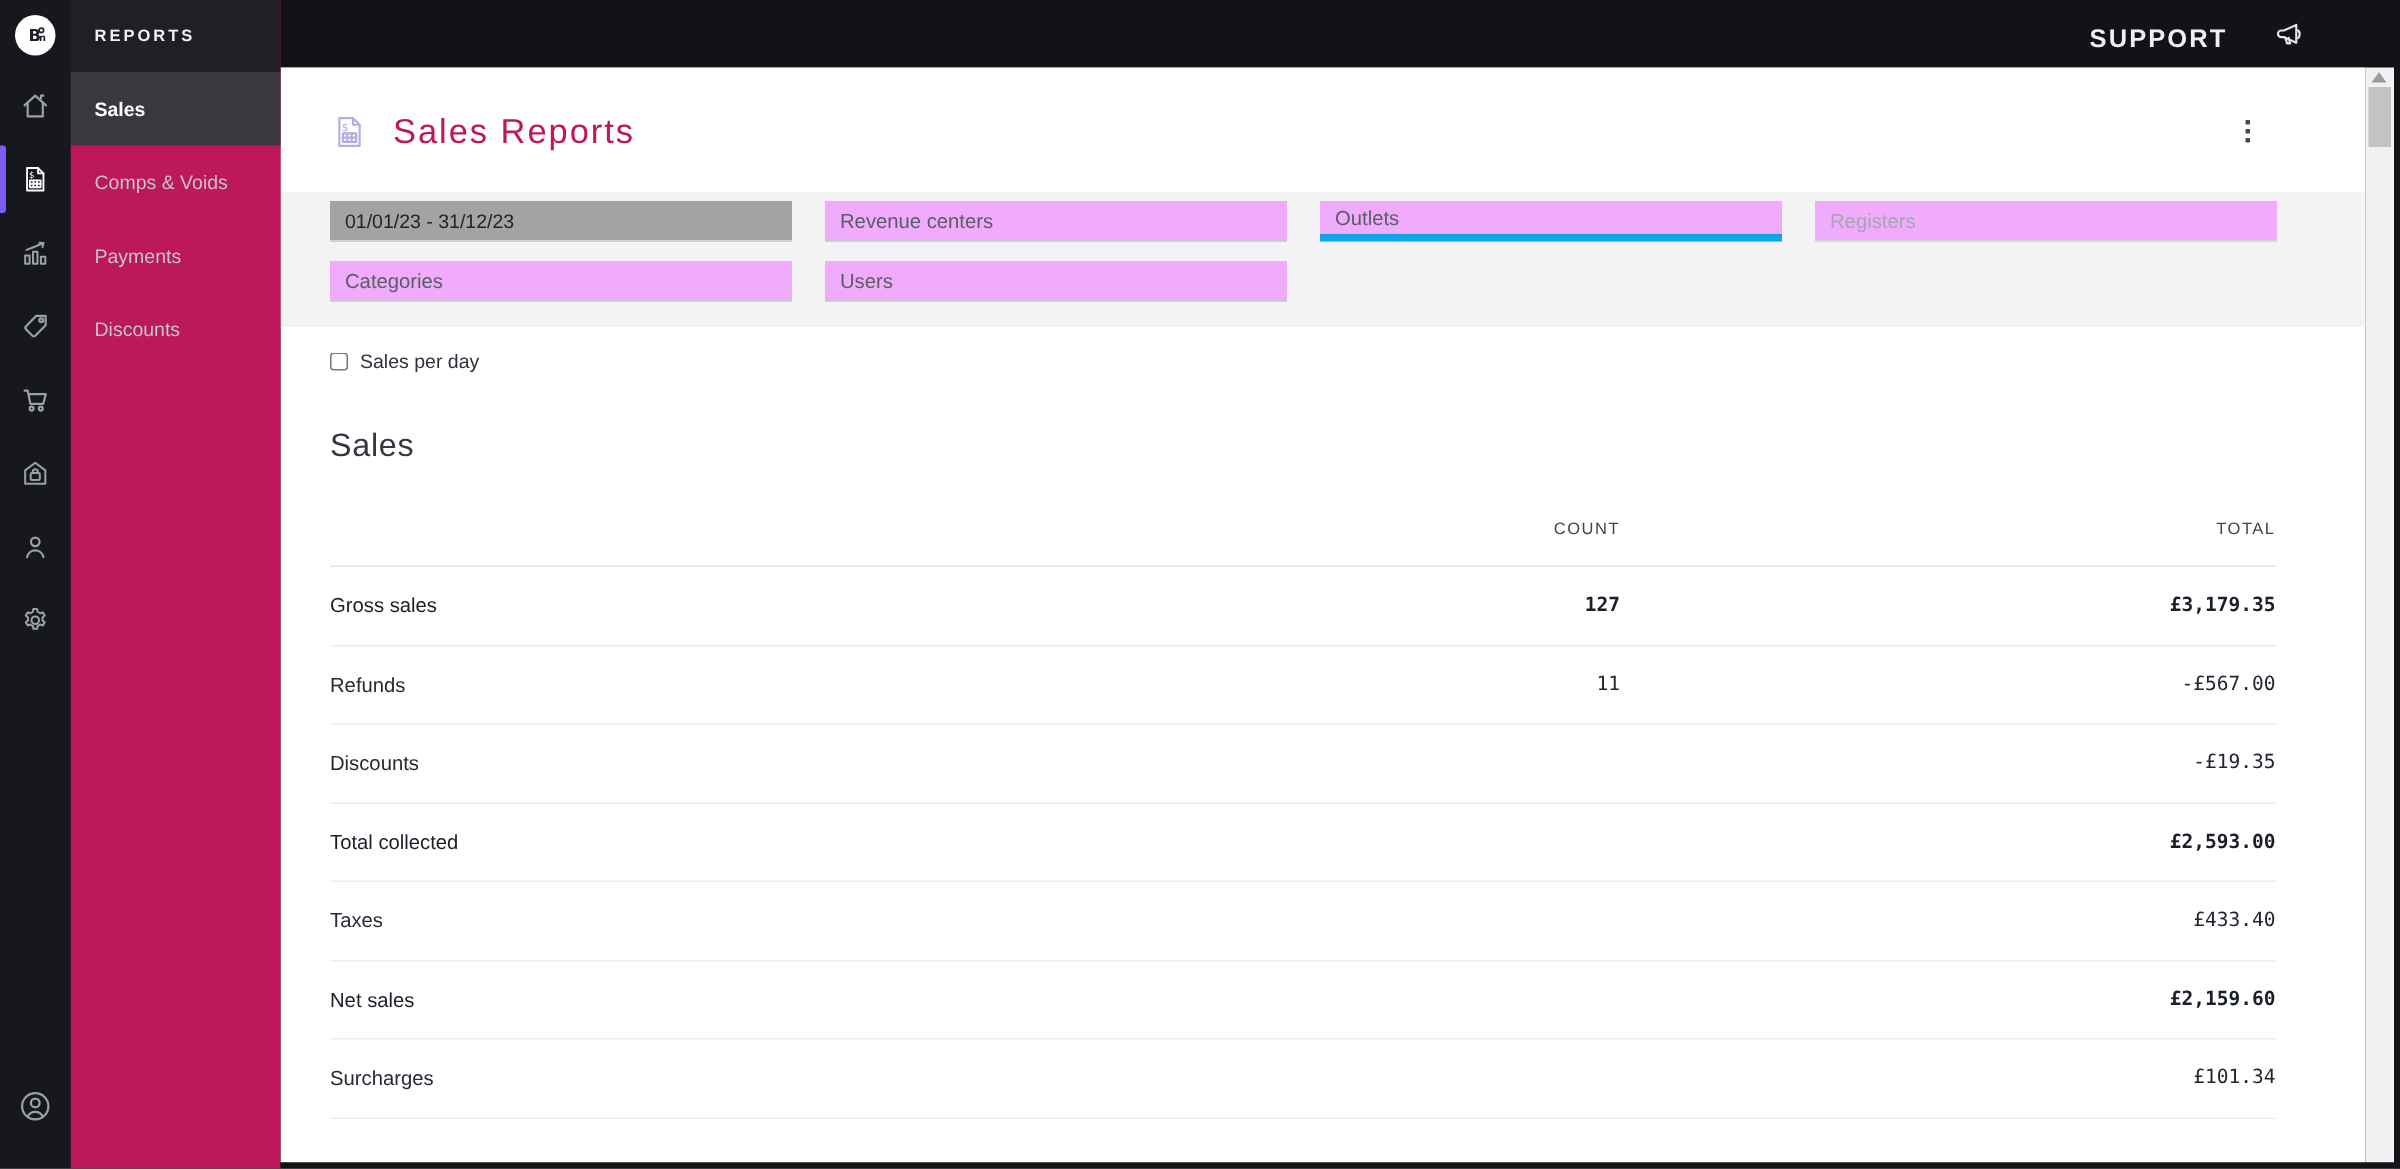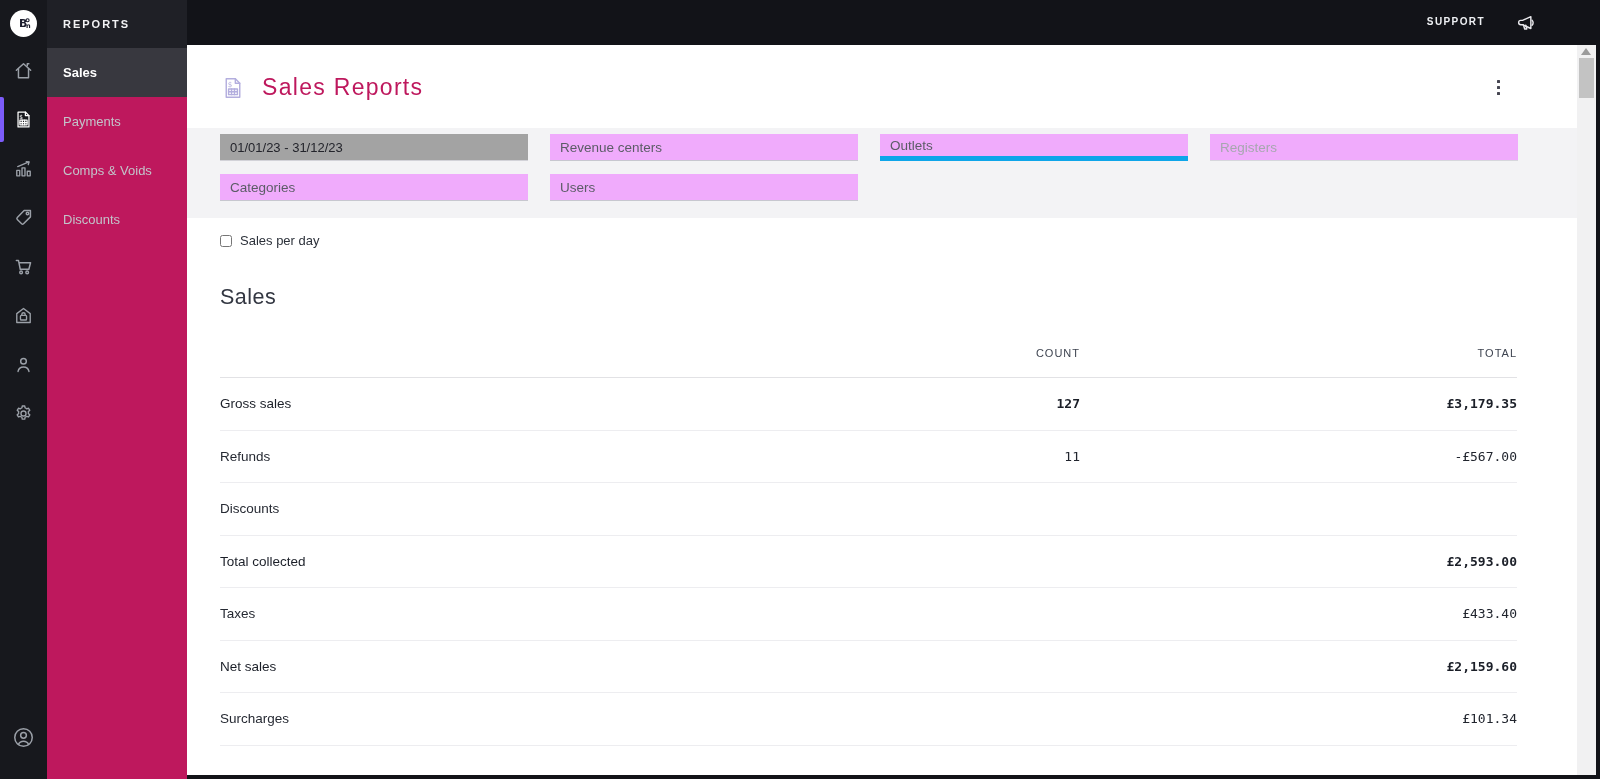--- a/index.html
+++ b/index.html
@@ -2,21 +2,21 @@
 <html><head>
 <meta charset="utf-8">
 <style>
   * { margin:0; padding:0; box-sizing:border-box; }
   html,body { width:1600px; height:779px; overflow:hidden; background:#121318;
               font-family:"Liberation Sans", sans-serif; }
   .app { position:relative; width:1600px; height:779px; }
 
   
   .topbar { position:absolute; left:0; top:0; width:1600px; height:45px; background:#121318; z-index:1; }
-  .support { position:absolute; right:115px; top:16px; color:#eef0f3; font-size:10px;
+  .support { position:absolute; right:115px; top:16px; color:#eef0f3; font-size:17px;
              font-weight:700; letter-spacing:1.4px; cursor:pointer; }
   .megaphone { position:absolute; right:62px; top:12px; width:22px; height:22px; cursor:pointer; }
 
   
   .rail { position:absolute; left:0; top:0; width:47px; height:779px; background:#17181d; z-index:3; }
   .logo { width:47px; height:46px; display:flex; align-items:center; justify-content:center; cursor:pointer; }
   .logo-circle { width:27px; height:27px; border-radius:50%; background:#ffffff;
                  display:flex; align-items:center; justify-content:center; }
   .rail-item { position:relative; width:47px; height:49px; display:flex; align-items:center;
                justify-content:center; cursor:pointer; }
@@ -206,22 +206,22 @@
         </span>
     </div>
   </div>
 
   <div class="subbar">
     <div class="subbar-header">
       <span class="subbar-title">REPORTS</span>
     </div>
     <div id="side-items">
         <div class="side-item active">Sales</div>
+        <div class="side-item">Comps &amp; Voids</div>
         <div class="side-item">Payments</div>
-        <div class="side-item">Comps &amp; Voids</div>
         <div class="side-item">Discounts</div>
       </div>
   </div>
 
   <div class="main">
 
     <div class="page-header">
       <span class="page-title-icon">
         <svg width="26" height="26" viewBox="0 0 20 20" fill="none" stroke="#b3aede" stroke-width="1.1" stroke-linejoin="round" stroke-linecap="round">
           <path d="M4.8 2.9 h7.0 l3.4 3.4 v10.8 H4.8 Z"></path>
@@ -272,20 +272,21 @@
             <div class="num">£3,179.35</div>
           </div>
           <div class="t-row">
             <div class="lbl">Refunds</div>
             <div class="num">11</div>
             <div class="num">-£567.00</div>
           </div>
           <div class="t-row">
             <div class="lbl">Discounts</div>
             <div class="num"></div>
+            <div class="num">-£19.35</div>
           </div>
           <div class="t-row bold">
             <div class="lbl">Total collected</div>
             <div class="num"></div>
             <div class="num">£2,593.00</div>
           </div>
           <div class="t-row">
             <div class="lbl">Taxes</div>
             <div class="num"></div>
             <div class="num">£433.40</div>

